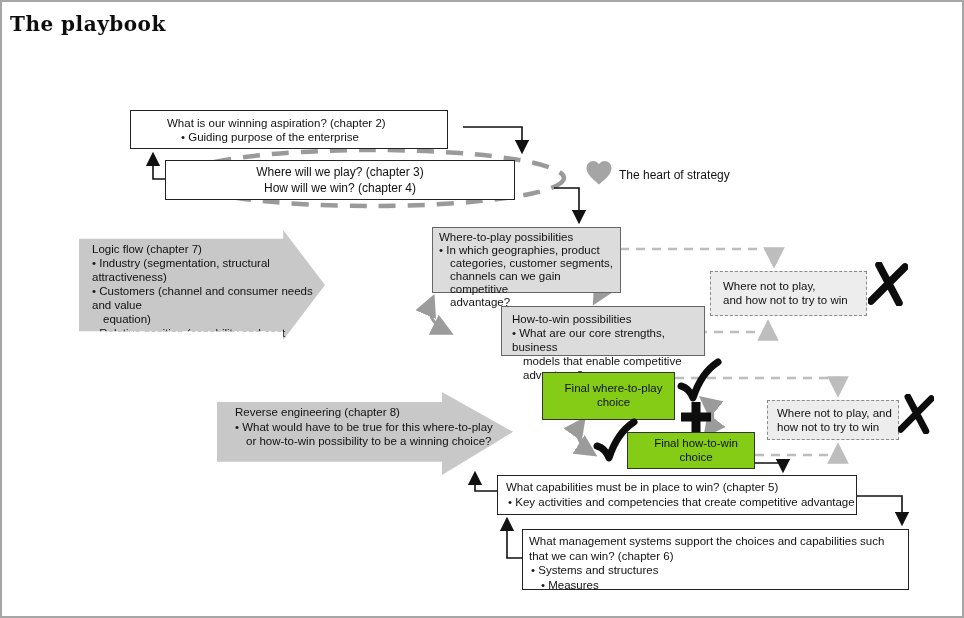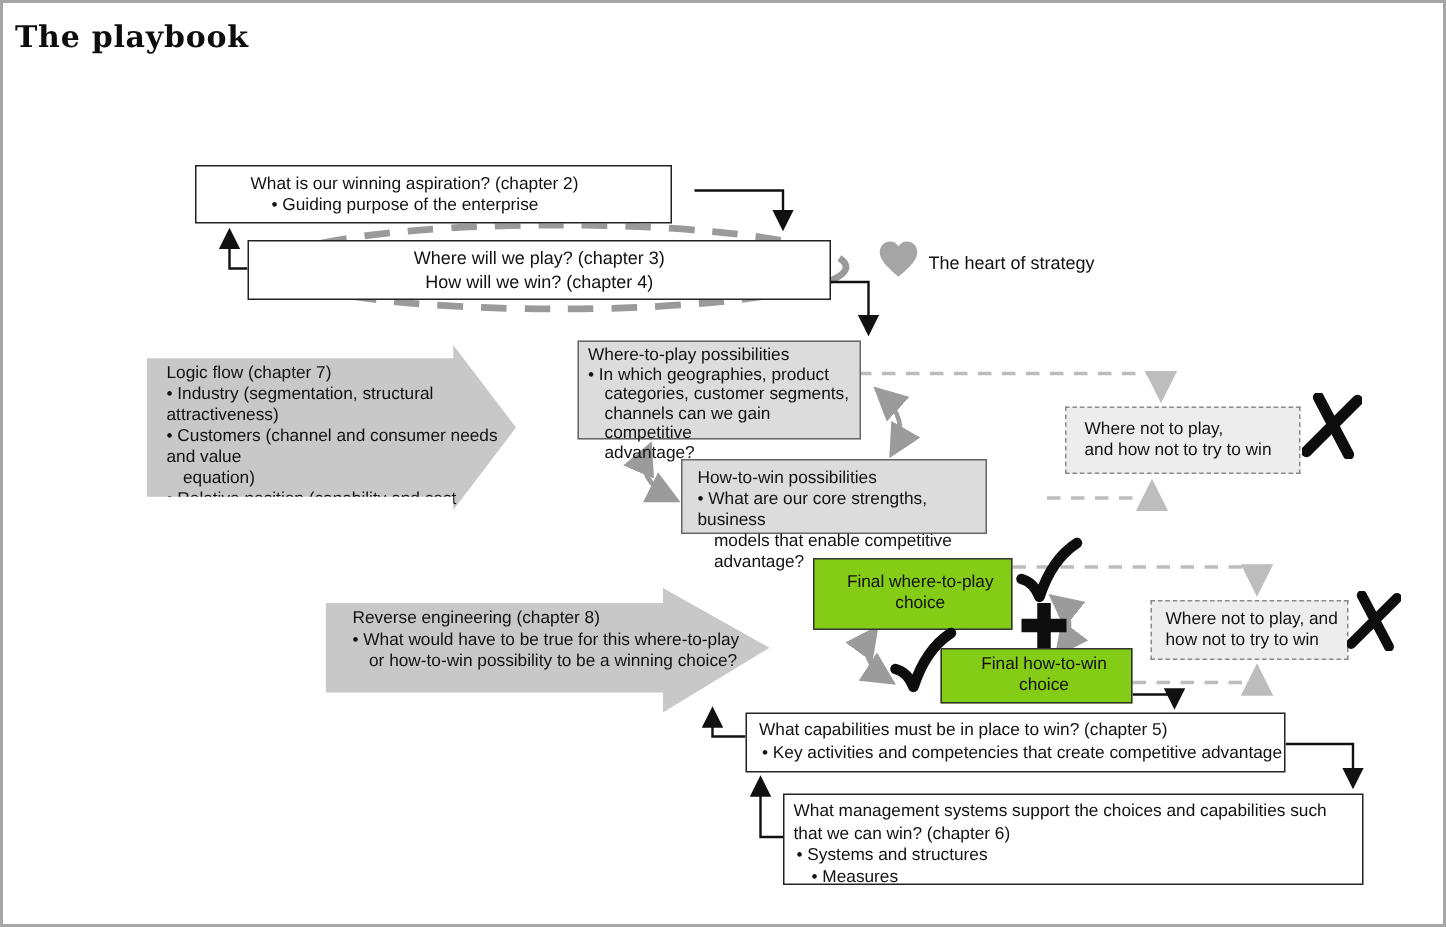--- a/index.html
+++ b/index.html
@@ -11,28 +11,28 @@
   #page-title{
     position:absolute;left:8px;top:10px;
     font-family:"DejaVu Serif",serif;font-weight:bold;font-size:20px;color:#0d0d0d;
     letter-spacing:.5px;
   }
   .lay{position:absolute;left:0;top:0;width:964px;height:618px;}
   .box{position:absolute;box-sizing:border-box;background:#fff;border:1.5px solid #222;
        font-size:11.5px;line-height:14px;}
   .box .t{white-space:nowrap;}
   .box .b{white-space:nowrap;}
-  .graybox{background:#dcdcdc;border:1.3px solid #666;}
+  .graybox{background:#dcdcdc;border:1.3px solid #666;margin-left:47px;}
   .darkbox{background:#84cc16;border:1.5px solid #333;text-align:center;}
   .dashbox{background:#ededed;border:1.6px dashed #8a8a8a;}
   .center2{display:flex;flex-direction:column;justify-content:center;align-items:center;
            font-size:12px;line-height:16px;}
   .bigarrow{position:absolute;background:#c8c8c8;font-size:11.5px;line-height:14px;color:#111;}
   #logic-arrow{
-    left:96px;top:228px;width:246px;height:110px;
+    left:77px;top:228px;width:246px;height:110px;
     clip-path:polygon(0 8%,83% 8%,83% 0,100% 50%,83% 100%,83% 92%,0 92%);
     padding:12px 0 0 13px;box-sizing:border-box;
   }
   #reverse-arrow{
     left:215px;top:390px;width:296px;height:83px;
     clip-path:polygon(0 12%,76% 12%,76% 0,100% 48%,76% 100%,76% 84%,0 84%);
     padding:13px 0 0 18px;box-sizing:border-box;line-height:14.5px;
   }
   .ind{padding-left:11px;}
   .mark{position:absolute;}
@@ -80,21 +80,21 @@
     <path d="M430,298 C424,312 430,322 446,330" fill="none" stroke="#9b9b9b" stroke-width="3.2" marker-start="url(#acS)" marker-end="url(#acE)"></path>
     <path d="M580,420 C572,431 576,442 590,451" fill="none" stroke="#9b9b9b" stroke-width="3.2" marker-start="url(#acS)" marker-end="url(#acE)"></path>
     <path d="M702,398 C712,406 714,419 705,431" fill="none" stroke="#9b9b9b" stroke-width="3.2" marker-start="url(#acS)" marker-end="url(#acE)"></path>
   </svg>
 
   <div class="box" style="left:128px;top:108px;width:318px;height:39px;padding-top:5px;">
     <div class="t" style="margin-left:36px">What is our winning aspiration? (chapter 2)</div>
     <div class="b" style="margin-left:50px">• Guiding purpose of the enterprise</div>
   </div>
 
-  <div class="box center2" style="left:163px;top:158px;width:389px;height:40px;">
+  <div class="box center2" style="left:163px;top:158px;width:350px;height:40px;">
     <div>Where will we play? (chapter 3)</div>
     <div>How will we win? (chapter 4)</div>
   </div>
 
   <svg class="mark" style="left:583px;top:158px" width="28" height="26" viewBox="0 0 28 26">
     <path d="M14,24.5 C7,18.5 1.5,13.5 1.5,8.2 C1.5,4 4.6,1 8.4,1 C10.8,1 13,2.3 14,4.3
              C15,2.3 17.2,1 19.6,1 C23.4,1 26.5,4 26.5,8.2 C26.5,13.5 21,18.5 14,24.5 Z" fill="#a5a5a5"></path>
   </svg>
   <div id="heart-caption">The heart of strategy</div>
 

